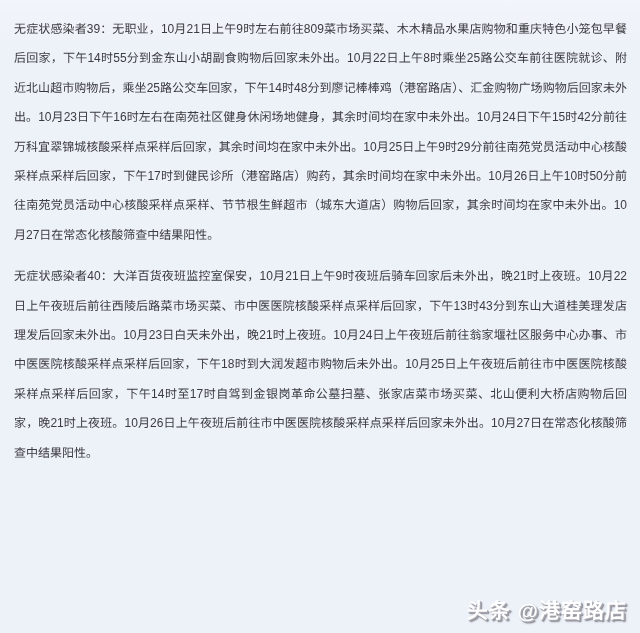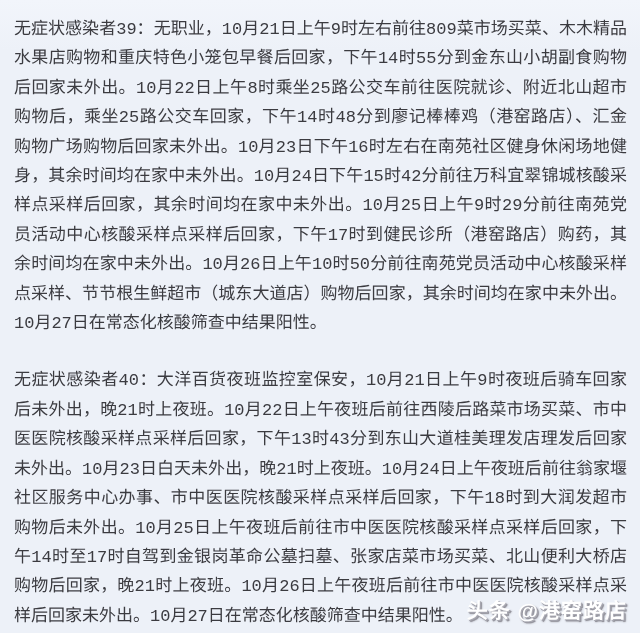--- a/index.html
+++ b/index.html
@@ -16,31 +16,30 @@
     overflow: hidden;
   }
   .content {
     position: absolute;
     top: 15px;
     left: 14px;
     right: 13px;
   }
   .para {
     margin: 0;
-    font-size: 17px;
+    font-size: 12px;
     line-height: 29.4px;
     color: #3b3b40;
     text-align: justify;
     text-justify: inter-ideograph;
     word-break: break-all;
     letter-spacing: 0px;
-    font-family: Liberation Mono, monospace;
   }
   .para + .para {
-    margin-top: 28px;
+    margin-top: 12px;
   }
   .watermark {
     position: absolute;
     right: 13px;
     bottom: 9px;
     font-size: 21px;
     font-weight: bold;
     color: #ffffff;
     letter-spacing: 1px;
     text-shadow:

